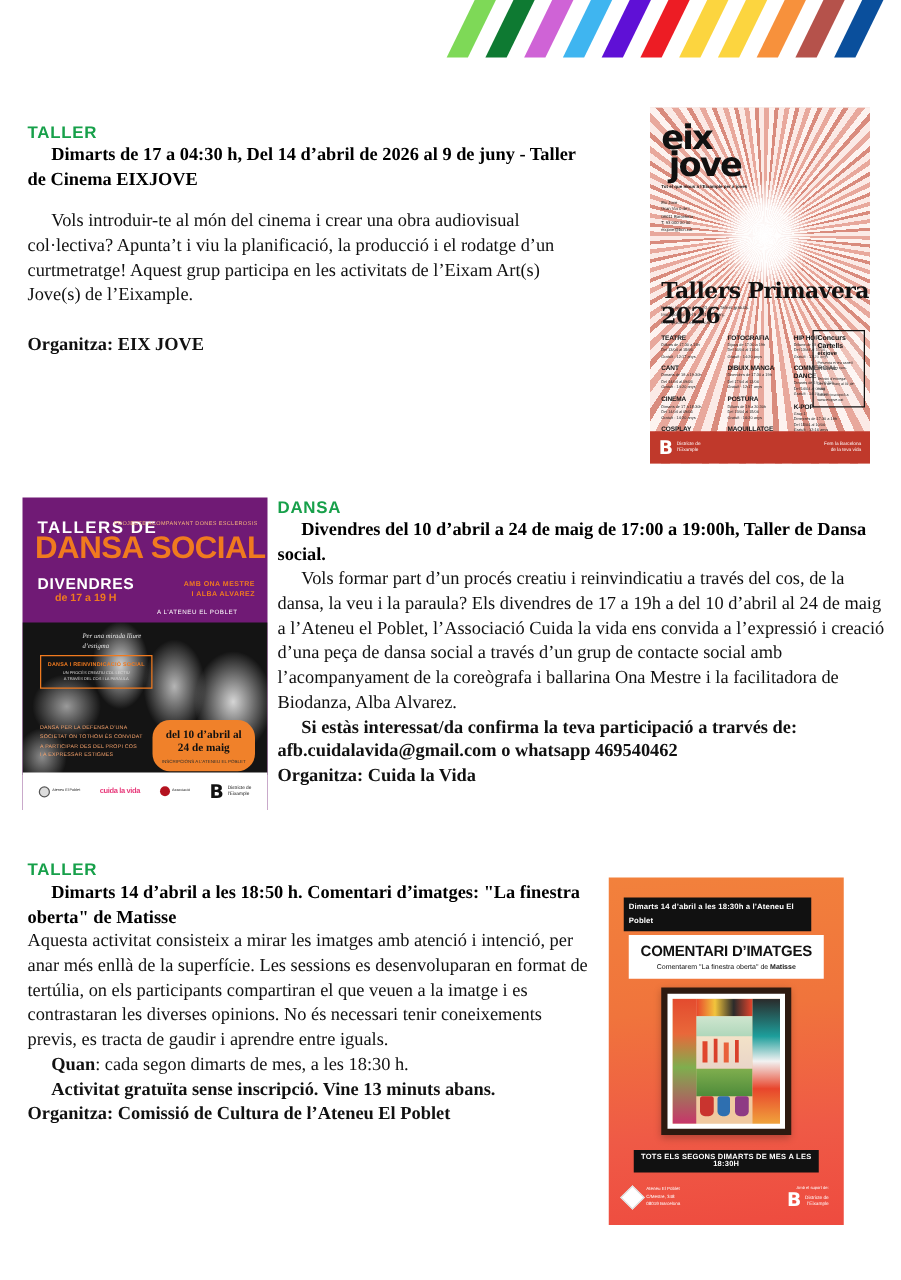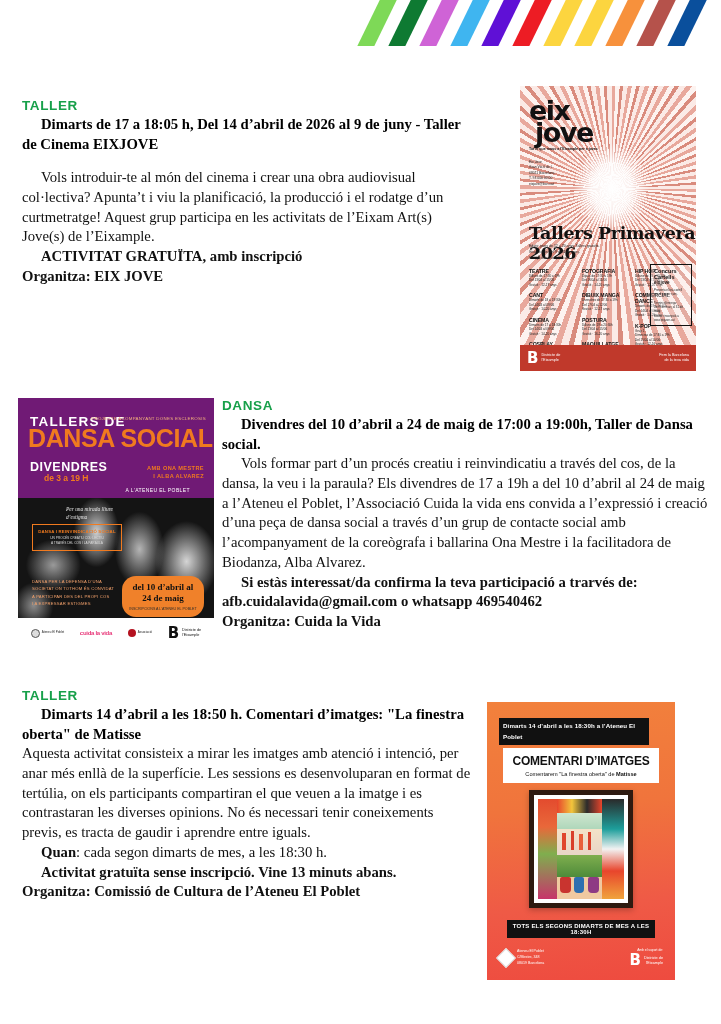--- a/index.html
+++ b/index.html
@@ -248,24 +248,24 @@
       <div class="stripe" style="background: rgb(237, 28, 36); left: 173px;"></div>
       <div class="stripe" style="background: rgb(252, 213, 63); left: 204px;"></div>
       <div class="stripe" style="background: rgb(252, 213, 63); left: 235px;"></div>
       <div class="stripe" style="background: rgb(247, 145, 60); left: 266px;"></div>
       <div class="stripe" style="background: rgb(181, 82, 75); left: 297px;"></div>
       <div class="stripe" style="background: rgb(10, 79, 156); left: 328px;"></div>
     </div>
 
   <div id="sec1">
     <p class="kicker">TALLER</p>
-    <p class="lead"><span class="ind"></span><span>Dimarts de 17 a 18:05 h, Del 14 d’abril de 2026 al 9 de juny - Taller de Cinema EIXJOVE</span></p>
+    <p class="lead"><span class="ind"></span><span>Dimarts de 17 a 04:30 h, Del 14 d’abril de 2026 al 9 de juny - Taller de Cinema EIXJOVE</span></p>
     <div class="gap"></div>
     <p class="body-p"><span class="ind"></span><span>Vols introduir-te al món del cinema i crear una obra audiovisual col·lectiva? Apunta’t i viu la planificació, la producció i el rodatge d’un curtmetratge! Aquest grup participa en les activitats de l’Eixam Art(s) Jove(s) de l’Eixample.</span></p>
-    <p class="body-p b"><span class="ind"></span><span>ACTIVITAT GRATUÏTA, amb inscripció</span></p>
+    <p class="body-p b"><span class="ind"></span></p>
     <p class="body-p b">Organitza: EIX JOVE</p>
   </div>
 
   <div id="poster1">
     <div class="tiedye"></div>
 
     <div class="p1-logo">
       <div class="p1-eix">eix</div>
       <div class="p1-jove">jove</div>
       <div class="p1-tag">Tot el que mous a l’Eixample per a joves</div>
@@ -364,21 +364,21 @@
 de la teva vida</div>
     </div>
   </div>
 
   <div id="poster2">
     <div class="p2-photo"></div>
     <div class="p2-t1">TALLERS DE</div>
     <div class="p2-t2">DANSA SOCIAL</div>
     <div class="p2-proj">PROJECTE ACOMPANYANT DONES ESCLEROSIS</div>
     <div class="p2-t3">DIVENDRES</div>
-    <div class="p2-t4">de 3 a 19 H</div>
+    <div class="p2-t4">de 17 a 19 H</div>
     <div class="p2-amb" style="white-space:pre-line;">AMB ONA MESTRE
 I ALBA ALVAREZ</div>
     <div class="p2-at">A L’ATENEU EL POBLET</div>
     <div class="p2-script" style="white-space:pre-line;">Per una mirada lliure
 d’estigma</div>
 
     <div class="p2-note">
       <div class="p2-note-t">DANSA I REINVINDICACIÓ SOCIAL</div>
       <div class="p2-note-d" style="white-space:pre-line;">UN PROCÉS CREATIU COL·LECTIU
 A TRAVÉS DEL COS I LA PARAULA</div>

